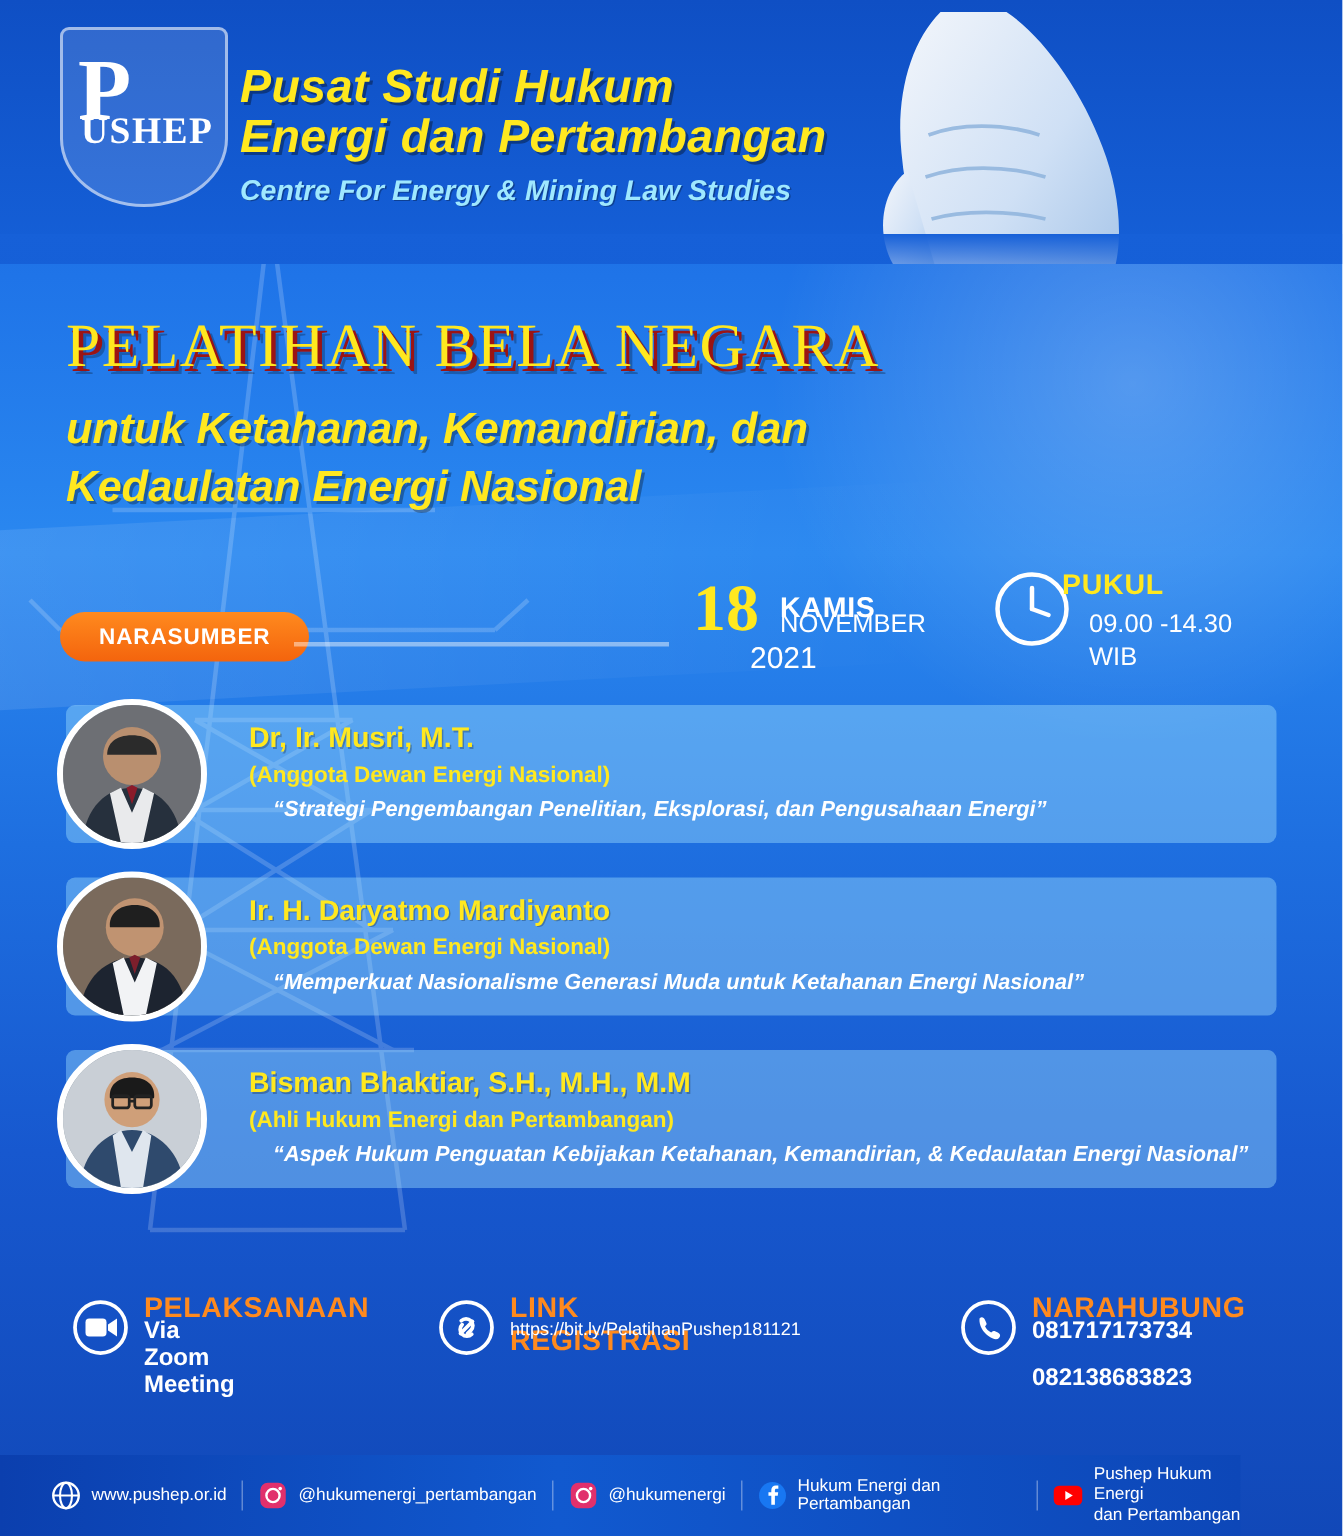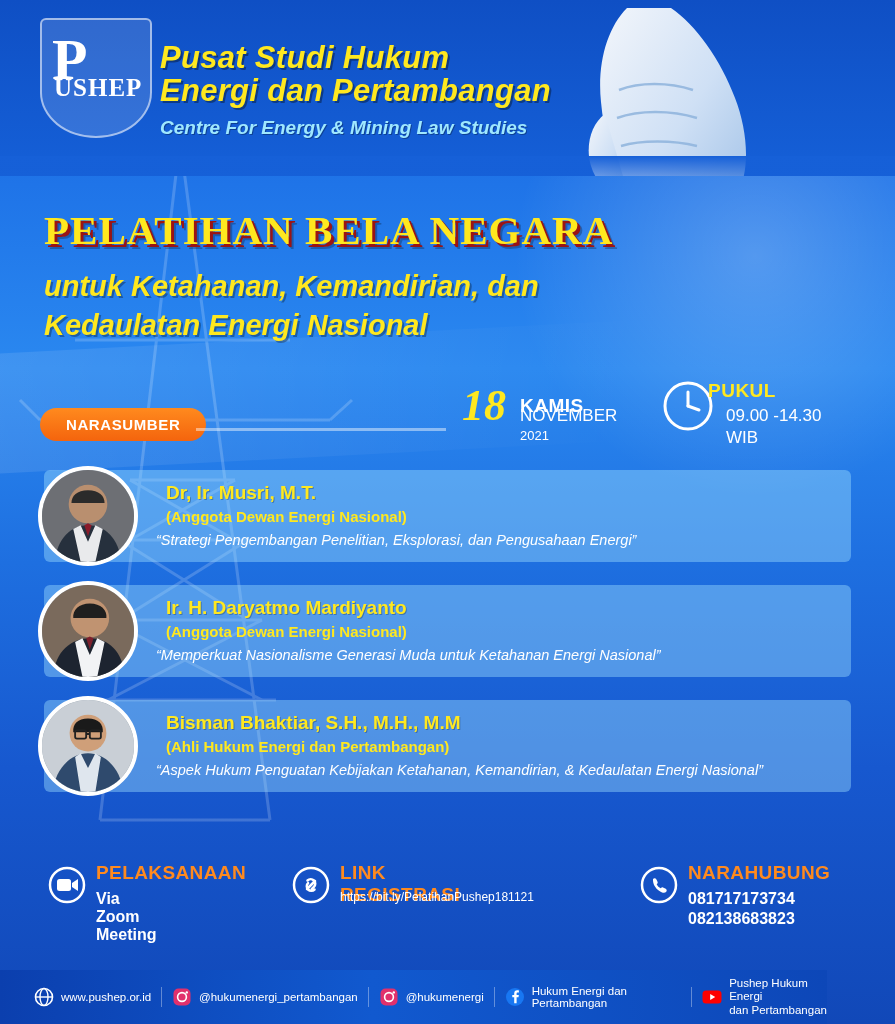--- a/index.html
+++ b/index.html
@@ -83,50 +83,49 @@
   
   .hand {
     position: absolute; right: 120px; top: -6px;
     width: 240px; height: 360px;
   }
 
   
   .maintitle { position: absolute; left: 44px; top: 206px; width: 700px; }
   .mt-line1 {
     font-family: "Liberation Serif", serif;
-    font-size: 41px; font-weight: bold; color: #ffe81f;
+    font-size: 41px; font-weight: normal; color: #ffe81f;
     letter-spacing: 1px;
     text-shadow: 3px 3px 0 #9b1414, 5px 5px 0 rgba(0,0,0,.25);
   }
   .mt-line2 {
     margin-top: 14px;
     font-size: 29px; font-weight: bold; font-style: italic;
     color: #ffe81f; line-height: 1.28;
     text-shadow: 2px 2px 0 rgba(0,0,0,.3);
   }
 
   
   .daterow { position: absolute; left: 0; top: 372px; width: 895px; height: 90px; }
   .daynum {
     position: absolute; left: 462px; top: 8px;
     font-size: 44px; font-weight: bold; color: #ffe81f;
     font-family: "Liberation Serif", serif;
-    font-style: italic;
   }
   .dayname {
     position: absolute; left: 520px; top: 10px;
     font-size: 19px; font-weight: bold; color: #fff; letter-spacing: .5px; margin-top: 13px;
   }
   .monthtxt {
     position: absolute; left: 520px; top: 34px;
     font-size: 17px; color: #fff;
   }
   .yeartxt {
-    position: absolute; left: 520px; top: 56px;
-    font-size: 13px; color: #fff;
+    position: absolute; left: 500px; top: 56px;
+    font-size: 20px; color: #fff;
   }
   .clockicon { position: absolute; left: 662px; top: 8px; width: 52px; height: 52px; }
   .pukul {
     position: absolute; left: 708px; top: 8px;
     font-size: 19px; font-weight: bold; color: #ffe81f; letter-spacing: .5px;
   }
   .jam {
     position: absolute; left: 726px; top: 34px;
     font-size: 17px; color: #fff;
   }
@@ -166,34 +165,34 @@
   .speaker .sname {
     position: absolute; left: 122px; top: 12px;
     font-size: 19px; font-weight: bold; color: #ffe81f;
     text-shadow: 1px 1px 0 rgba(0,0,0,.25);
   }
   .speaker .srole {
     position: absolute; left: 122px; top: 38px;
     font-size: 15px; font-weight: bold; color: #ffe81f;
   }
   .speaker .stopic {
-    position: absolute; left: 112px; top: 62px;
-    font-size: 14.5px; font-style: italic; color: #ffffff;
+    position: absolute; left: 138px; top: 62px;
+    font-size: 14.5px; font-style: italic; color: #ffffff; font-weight: bold;
   }
 
   
   .bottominfo { position: absolute; left: 0; top: 862px; width: 895px; height: 90px; }
   .bi { position: absolute; }
   .bi .ico { position: absolute; left: 0; top: 4px; width: 38px; height: 38px; }
   .bi .h {
     position: absolute; left: 48px; top: 0;
     font-size: 19px; font-weight: bold; color: #ff8a1e; letter-spacing: .4px;
   }
   .bi .v {
-    position: absolute; left: 48px; top: 28px;
+    position: absolute; left: 48px; top: 17px;
     font-size: 16px; font-weight: bold; color: #ffffff;
   }
   .bi .v2 { position: absolute; left: 48px; top: 48px; font-size: 16px; font-weight: bold; color: #ffffff; }
   .bi.b1 { left: 48px; top: 0; }
   .bi.b2 { left: 292px; top: 0; }
   .bi.b2 .v { font-weight: normal; color: #fff; font-size: 12px; }
   .bi.b3 { left: 640px; top: 0; }
 
   
   .footer {

